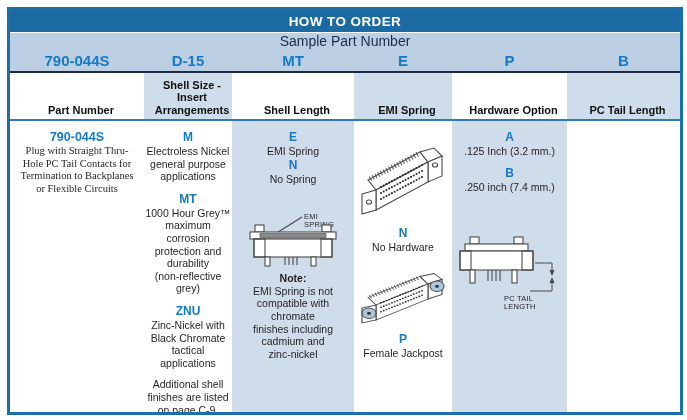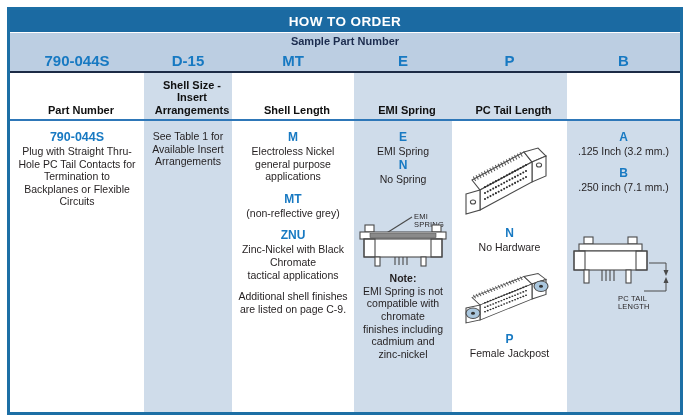--- a/index.html
+++ b/index.html
@@ -15,21 +15,21 @@
     display:flex;flex-direction:column;background:#fff;overflow:hidden;
   }
   .title-bar{
     flex:0 0 22px;background:#1b6aa2;color:#fff;
     font-weight:bold;font-size:13.5px;letter-spacing:.4px;
     display:flex;align-items:center;justify-content:center;
     border-bottom:1px solid #ffffff;
   }
   .sample-row{
     flex:0 0 16px;background:#bccee2;color:#1c2c4e;
-    font-weight:bold;font-size:11px;
+    font-weight:normal;font-size:14px;
     display:flex;align-items:center;justify-content:center;
   }
   .grid{display:grid;grid-template-columns:134px 88px 122px 98px 115px 1fr;}
   .codes-row{flex:0 0 22px;background:#bccee2;border-bottom:2px solid #1c2b45;}
   .codes-row .cell{
     display:flex;align-items:center;justify-content:center;
     font-weight:bold;font-size:15px;color:#1779c2;
   }
   .header-row{flex:0 0 46px;border-bottom:2px solid #2e77b8;}
   .header-row .cell{
@@ -40,21 +40,21 @@
   .body-row{flex:1 1 auto;}
   .body-row .cell{
     padding-top:9px;text-align:center;font-size:10.5px;color:#231f20;
     line-height:1.2;overflow:hidden;
   }
   .alt{background:#cfdcea;}
   .code{color:#1779c2;font-weight:bold;font-size:12px;line-height:1.25;}
   .code-big{color:#1779c2;font-weight:bold;font-size:12.5px;}
   .it{}
   .grp{margin-bottom:9px;}
-  .desc{padding:0 7px;}
+  .desc{padding:0 7px;font-family:Liberation Serif, serif;}
   .see-note{padding:0 6px;}
   .note-title{font-weight:bold;margin-top:3px;}
   .note-body{width:82px;margin:0 auto;}
   .emi-fig{margin-top:26px;text-decoration:underline;}
   .pc-fig{margin-top:42px;}
   svg{display:block;margin:0 auto;}
   .ln{fill:#ffffff;stroke:#4a4a4a;stroke-width:1.1;}
   .ln2{fill:none;stroke:#4a4a4a;stroke-width:1.1;}
   .fillgrey{fill:#8a8a8a;stroke:#4a4a4a;stroke-width:.6;}
   .dots{fill:none;stroke:#2b2b2b;stroke-width:2.1;stroke-dasharray:0 3.1;stroke-linecap:round;}
@@ -86,42 +86,42 @@
       <div class="cell">E</div>
       <div class="cell">P</div>
       <div class="cell">B</div>
     </div>
 
     <div class="header-row grid">
       <div class="cell">Part Number</div>
       <div class="cell alt">Shell Size - Insert Arrangements</div>
       <div class="cell">Shell Length</div>
       <div class="cell alt">EMI Spring</div>
+      <div class="cell">Hardware Option</div>
       <div class="cell alt">PC Tail Length</div>
     </div>
 
     <div class="body-row grid">
 
       <div class="cell">
         <div class="code-big">790-044S</div>
         <div class="desc">Plug with Straight Thru-Hole PC Tail Contacts for Termination to Backplanes or Flexible Circuits</div>
       </div>
 
-      <div class="cell alt">
-        <div class="see-note">See Table 1 for Available Insert Arrangements</div>
-      </div>
 
       <div class="cell">
         <div class="grp">
           <div class="code">M</div>
           <div>Electroless Nickel</div>
           <div class="it">general purpose applications</div>
         </div>
         <div class="grp">
           <div class="code">MT</div>
+          <div class="it">1000 Hour Grey™</div>
+          <div class="it">maximum corrosion protection and durability</div>
           <div class="it">(non-reflective grey)</div>
         </div>
         <div class="grp">
           <div class="code">ZNU</div>
           <div>Zinc-Nickel with Black Chromate</div>
           <div class="it">tactical applications</div>
         </div>
         <div>Additional shell finishes are listed on page C-9.</div>
       </div>
 
@@ -191,21 +191,21 @@
         <div>Female Jackpost</div>
       </div>
 
       <div class="cell alt">
         <div>
           <div class="code">A</div>
           <div>.125 Inch (3.2 mm.)</div>
         </div>
         <div style="margin-top:8px">
           <div class="code">B</div>
-          <div>.250 inch (7.1 mm.)</div>
+          <div>.250 inch (7.4 mm.)</div>
         </div>
         <div class="pc-fig">
           <svg width="108" height="84" viewBox="0 0 108 84">
             <rect class="ln" x="14" y="2" width="9" height="7"></rect>
             <rect class="ln" x="58" y="2" width="9" height="7"></rect>
             <rect class="ln" x="9" y="9" width="63" height="7"></rect>
             <rect class="ln" x="4" y="16" width="73" height="19"></rect>
             <rect class="ln2" x="4" y="16" width="11" height="19"></rect>
             <rect class="ln2" x="66" y="16" width="11" height="19"></rect>
             <rect class="ln" x="14" y="35" width="5" height="13"></rect>

